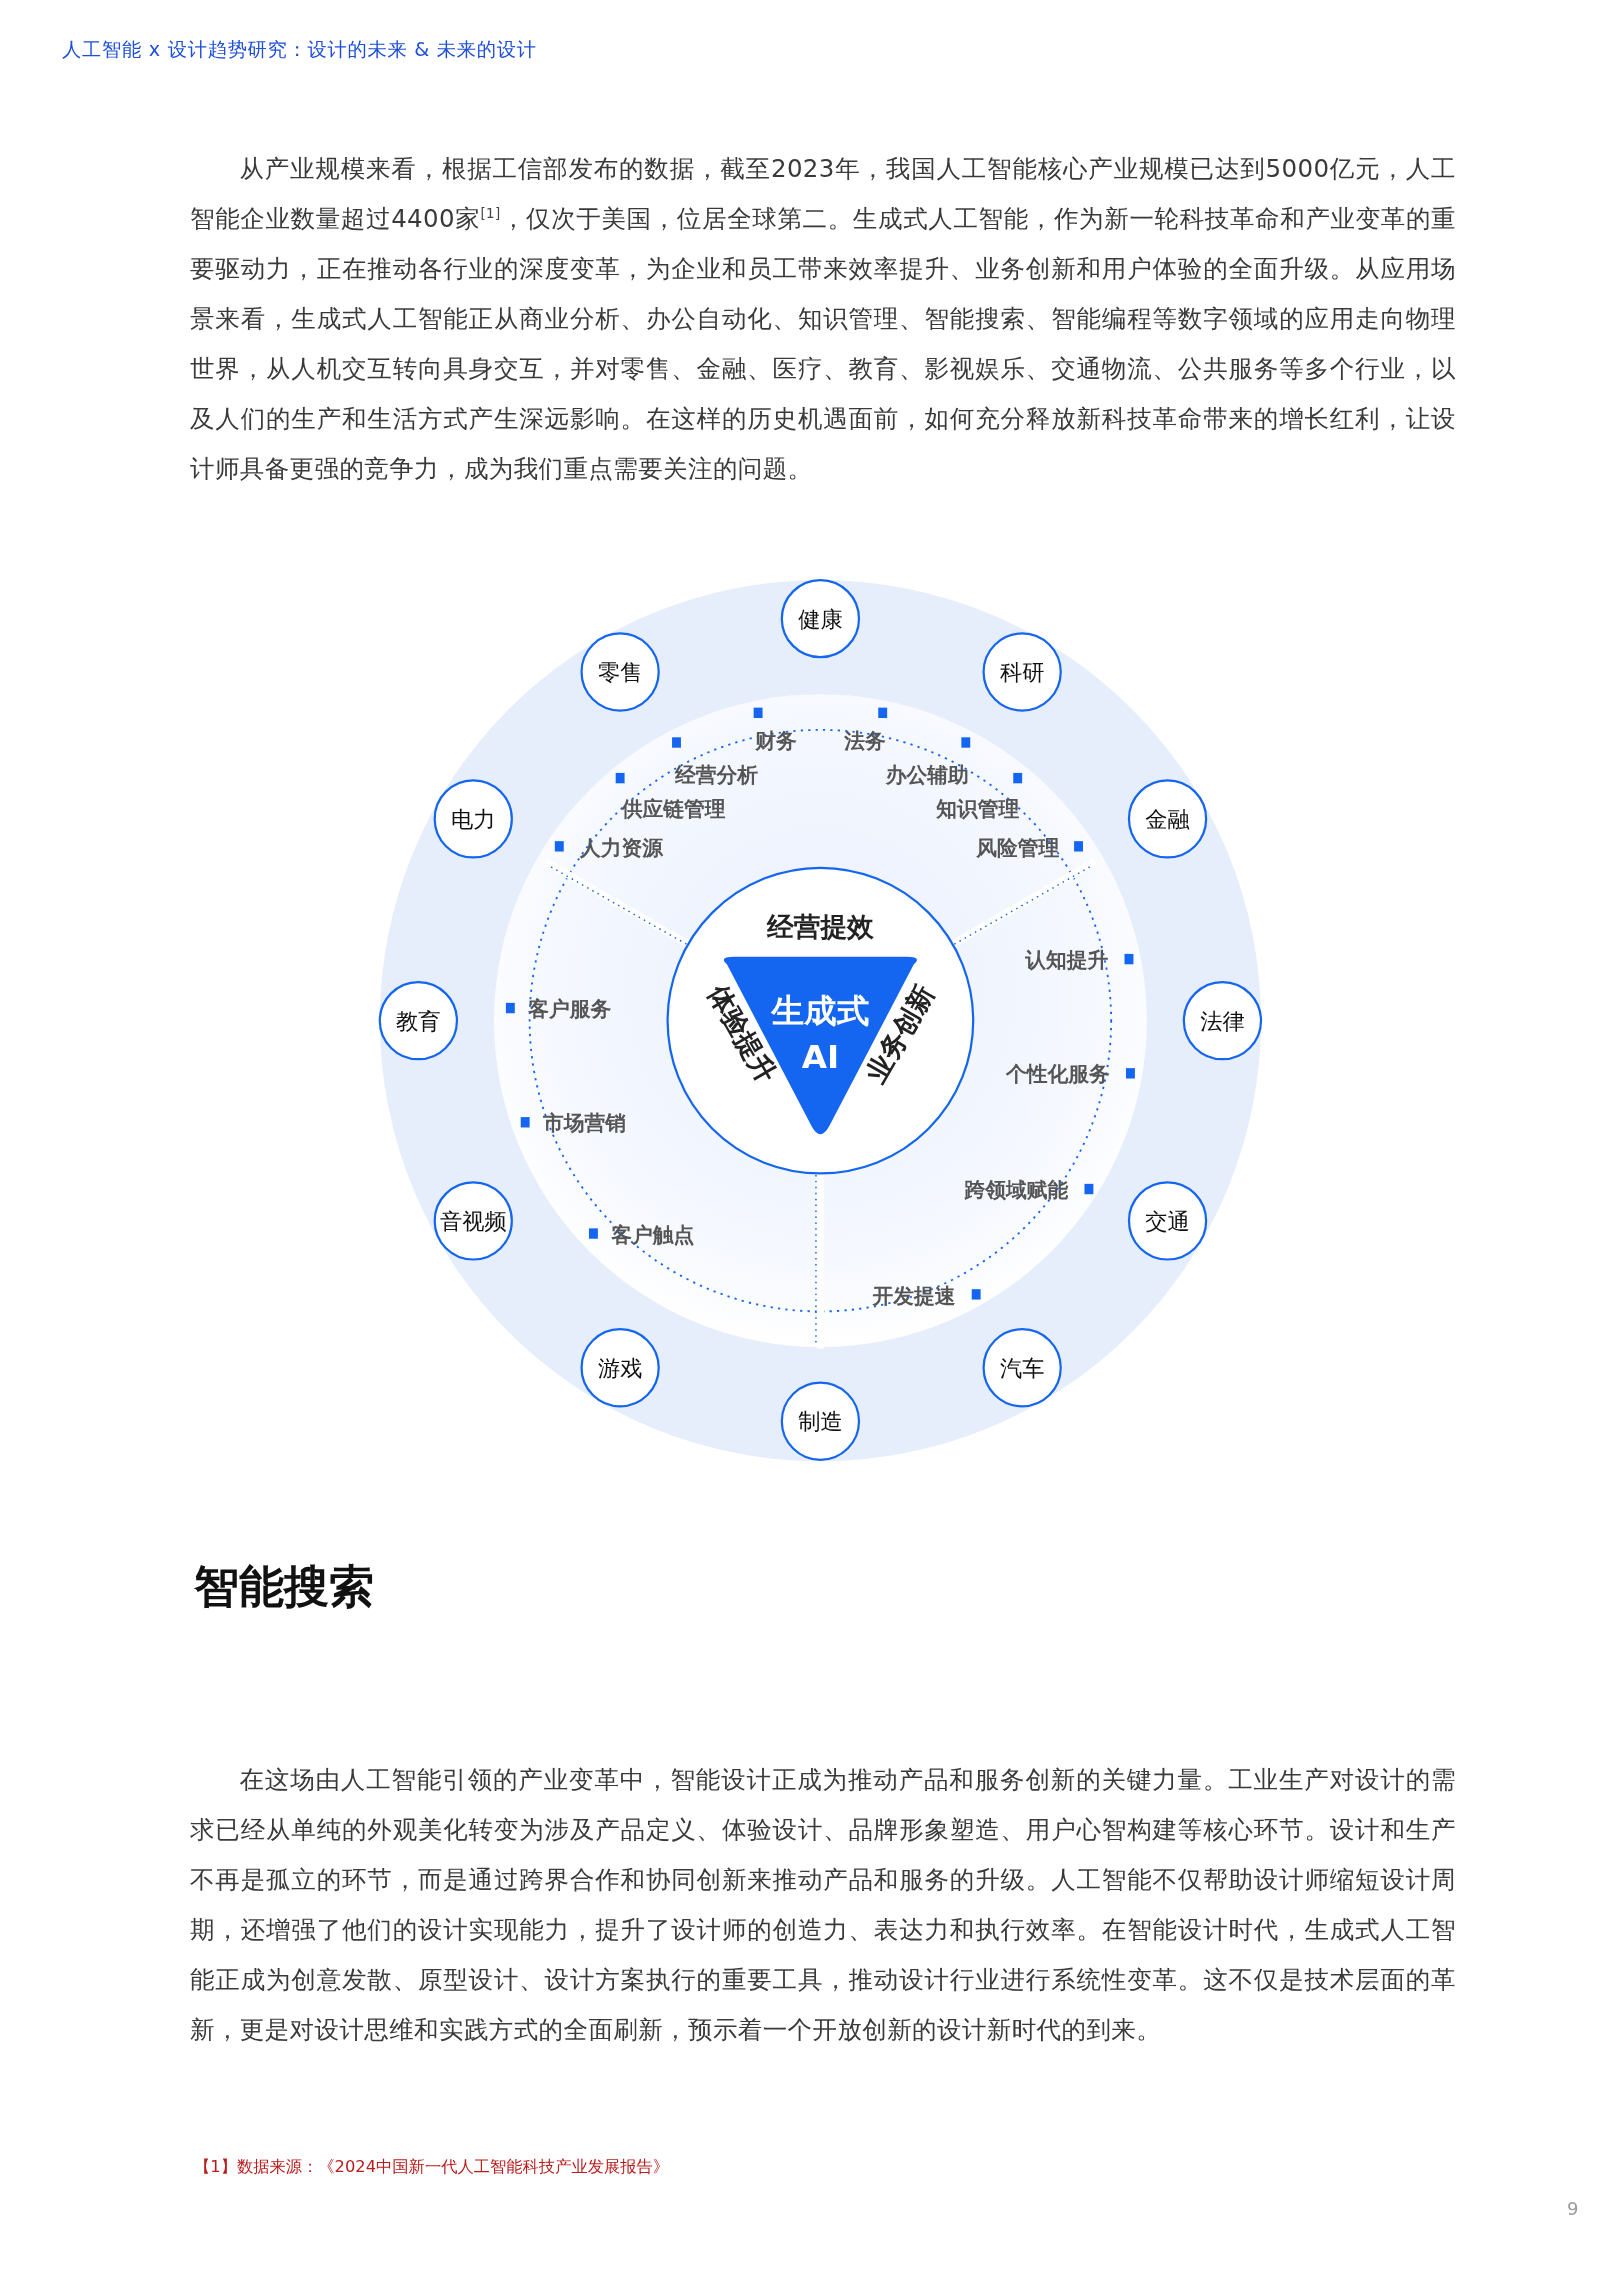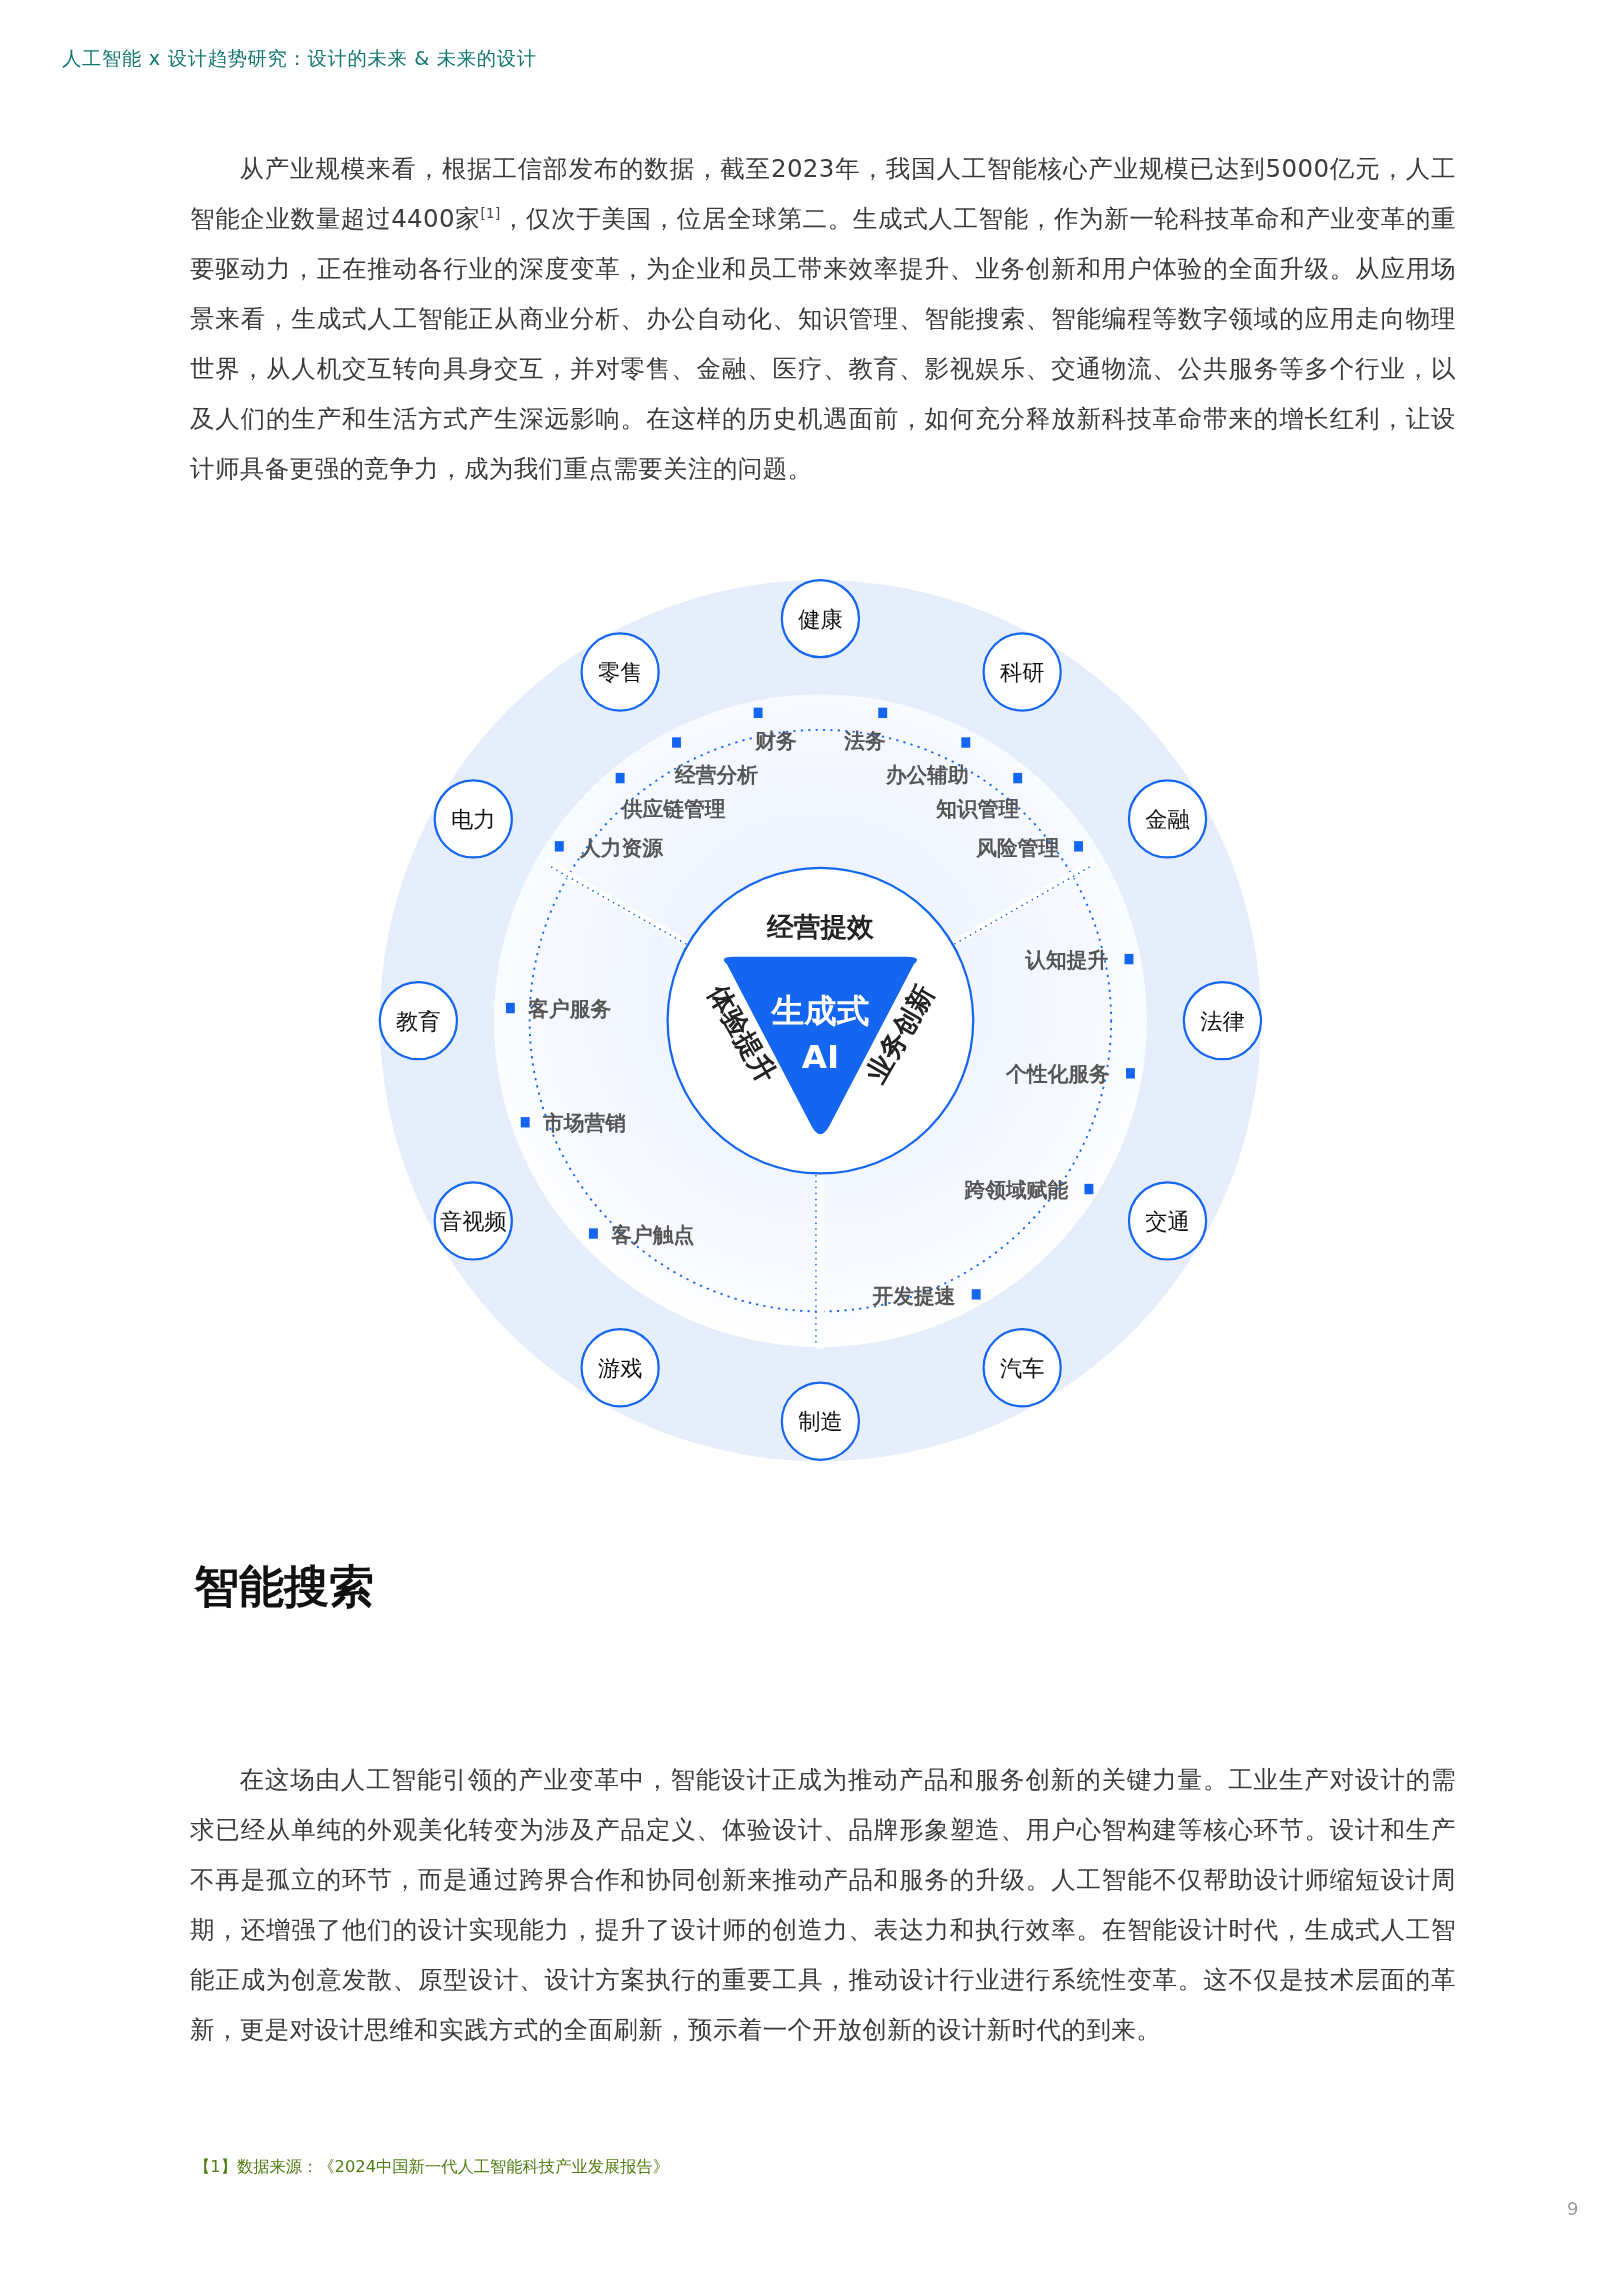--- a/index.html
+++ b/index.html
@@ -1,24 +1,24 @@
 <!DOCTYPE html>
 <html style="font-size:12px"><head>
 <meta charset="utf-8">
 <style>
   html,body{margin:0;padding:0;background:#ffffff;}
   body{width:1623px;height:2295px;position:relative;overflow:hidden;font-family:"DejaVu Sans","Liberation Sans",sans-serif;color:#333;}
-  .running-header{position:absolute;left:62px;top:45px;font-size:19.3px;color:#0f766e;letter-spacing:0.7px;}
+  .running-header{position:absolute;left:62px;top:36px;font-size:19.3px;color:#1d4ed8;letter-spacing:0.7px;}
   .para{position:absolute;left:190px;width:1266px;font-size:24.5px;line-height:50px;color:#3a3a3a;text-align:justify;letter-spacing:0.4px;}
   .para .indent{display:inline-block;width:49px;}
   .sup{font-size:13.4px;vertical-align:super;line-height:0;color:#444;}
   #p1{top:144px;}
   #p2{top:1755px;font-family:Liberation Serif, serif;}
   .heading{position:absolute;left:194px;top:1554px;width:1261px;font-size:45px;line-height:65px;font-weight:bold;color:#111;}
-  .footnote{position:absolute;left:194px;top:2156px;font-size:16.3px;color:#4d7c0f;}
+  .footnote{position:absolute;left:194px;top:2156px;font-size:16.3px;color:#b91c1c;}
   .page-num{position:absolute;left:1567px;top:2198px;font-size:18px;color:#9a9a9a;}
   .diagram{position:absolute;left:0;top:0;width:1623px;height:2295px;pointer-events:none;}
   .diagram *{pointer-events:auto;}
   .node-label{font-size:30px;fill:#111;font-weight:500;}
   .cap-label{font-size:28px;fill:#555;font-weight:bold;}
   .sector-label{font-size:36px;fill:#222;font-weight:bold;}
   .core-label{font-size:44px;fill:#fff;font-weight:bold;}
 </style>
 </head>
 <body>

